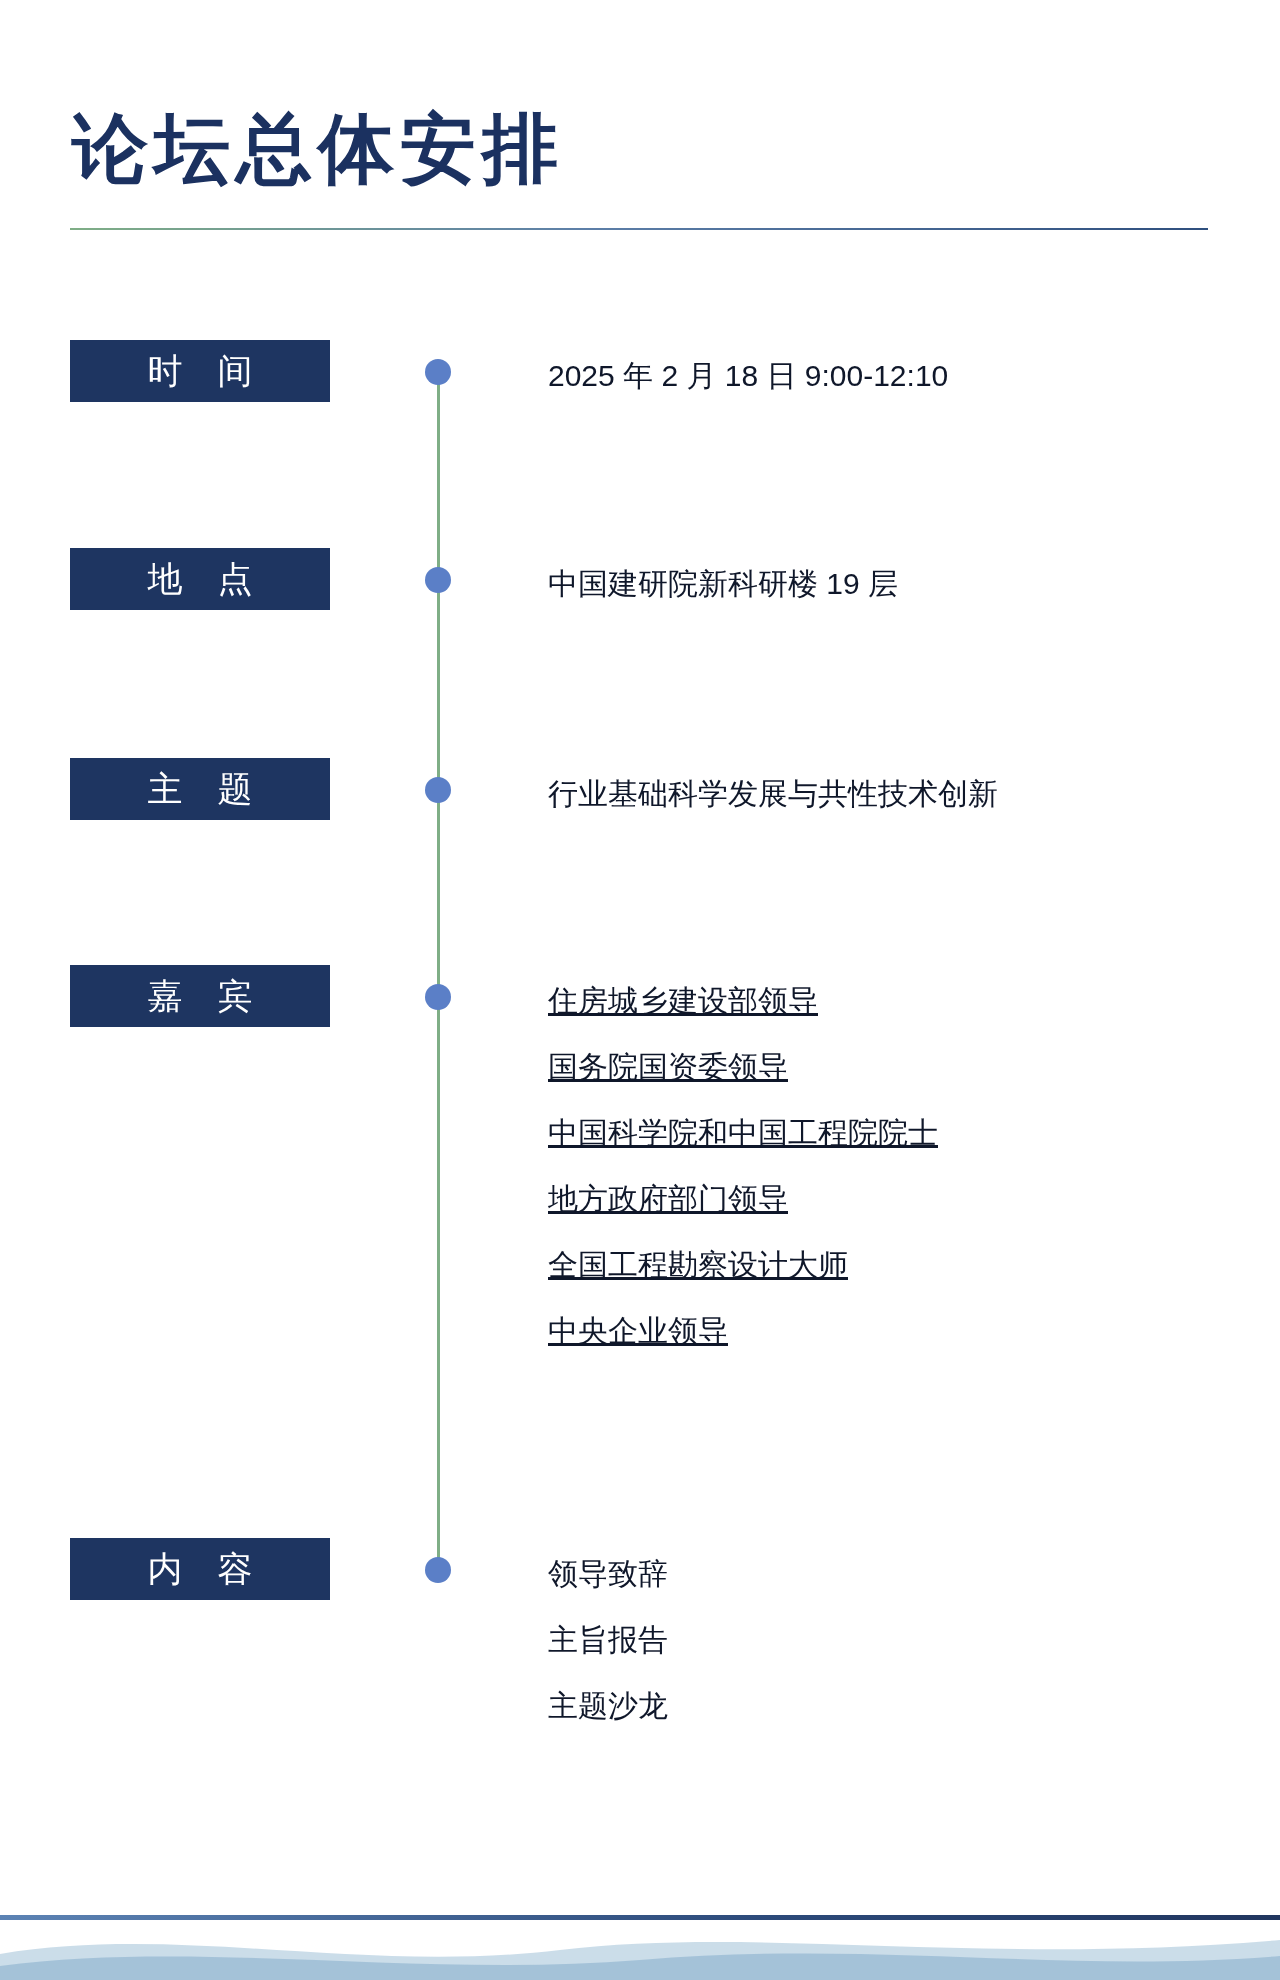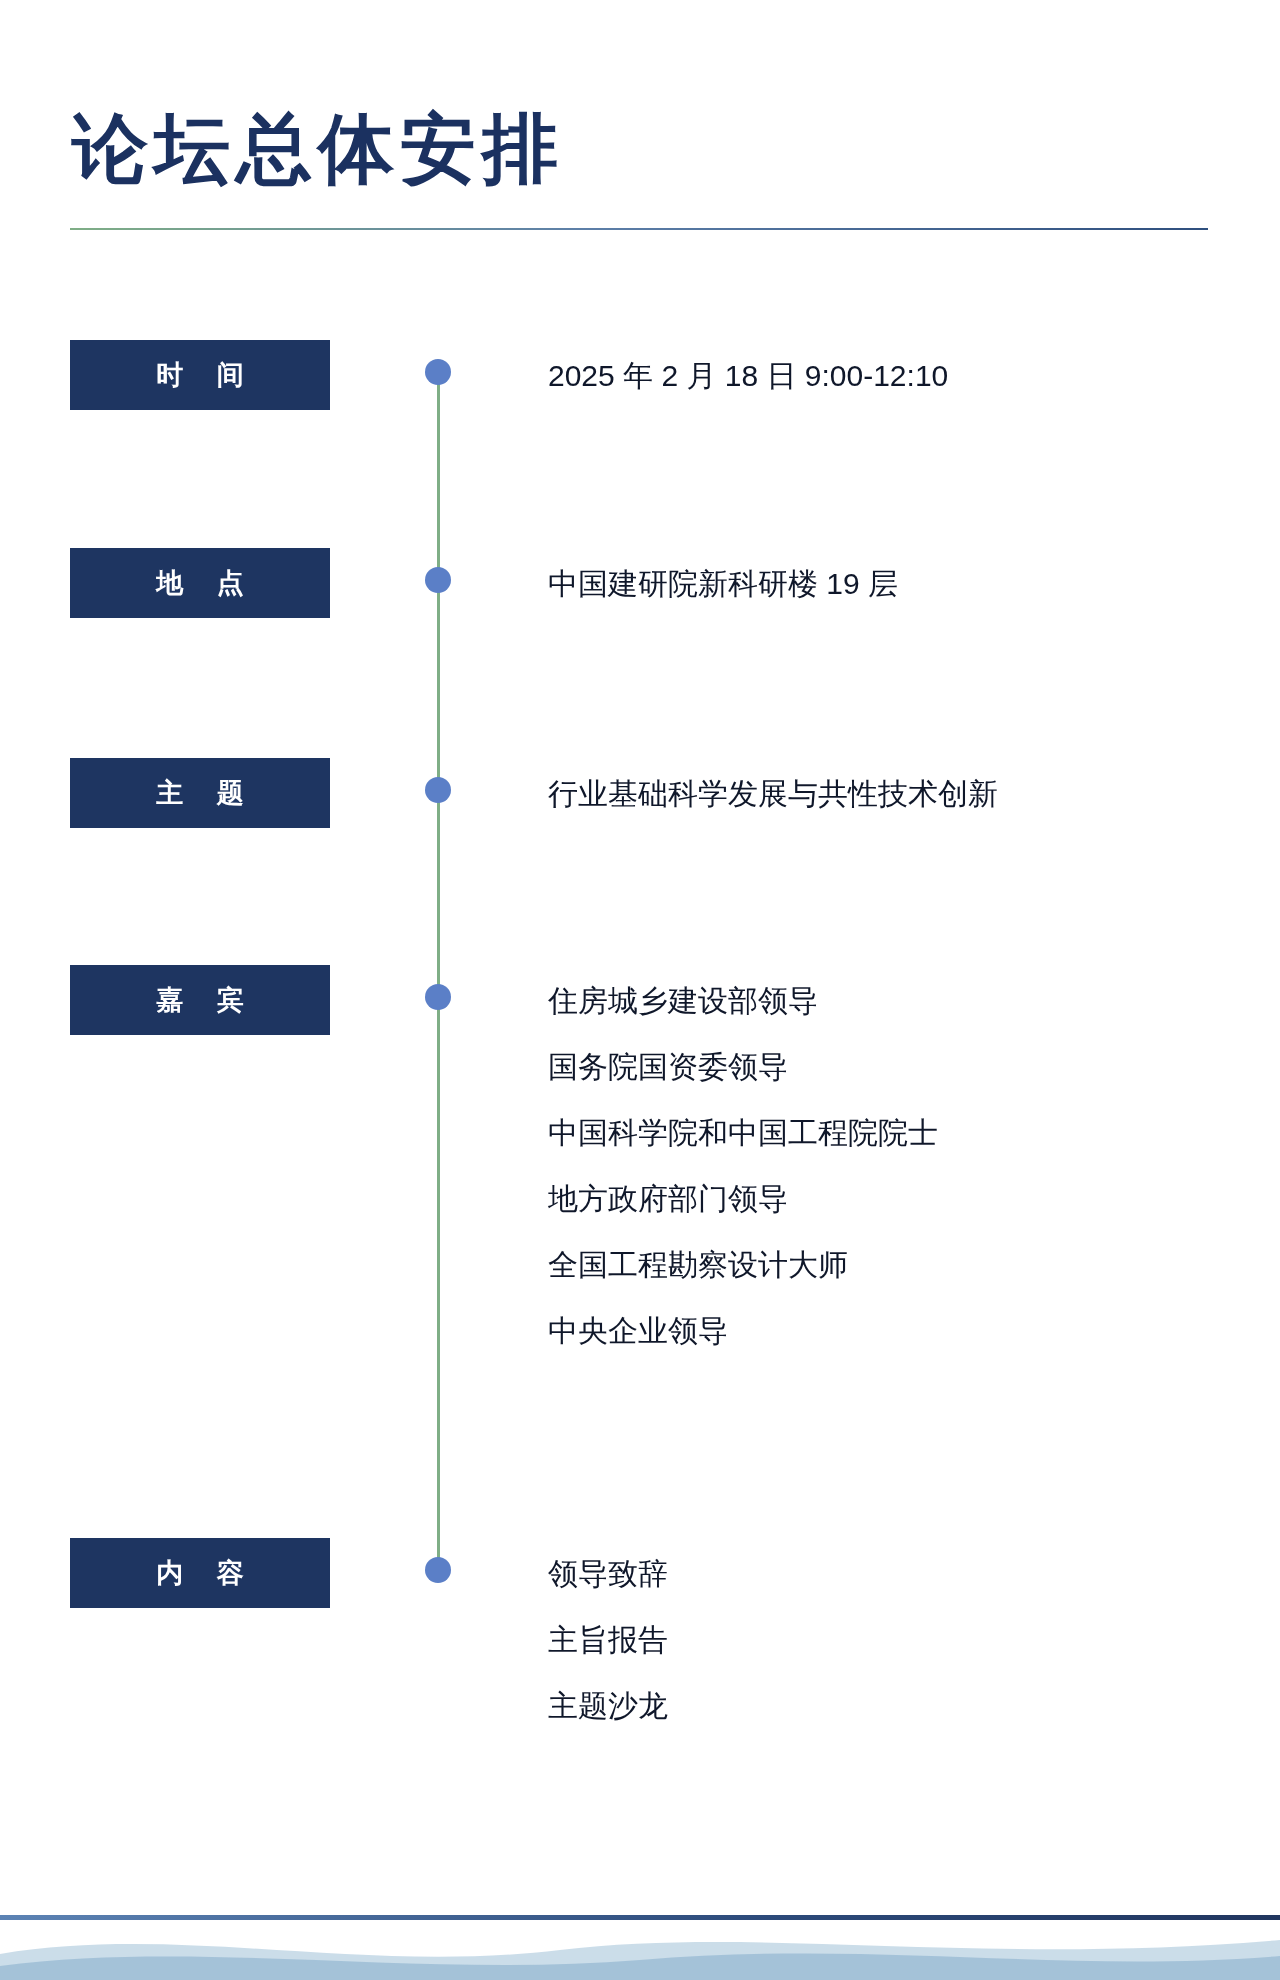--- a/index.html
+++ b/index.html
@@ -57,25 +57,25 @@
   .row {
     position: absolute;
     left: 0;
     width: 100%;
   }
 
   .tag {
     position: absolute;
     left: 70px;
     width: 260px;
-    height: 70px;
+    height: 62px;
     background: #1e3561;
     color: #ffffff;
-    font-size: 27px;
-    font-weight: bold;
+    font-size: 35px;
+    font-weight: normal;
     letter-spacing: 12px;
     display: flex;
     align-items: center;
     justify-content: center;
     text-indent: 12px;
     font-family: "DejaVu Sans", "Liberation Sans", sans-serif;
   }
 
   .dot {
     position: absolute;
@@ -146,21 +146,21 @@
     <div class="tag" style="top:758px;text-align:center;">主 题</div>
     <div class="dot" style="top:777px;"></div>
     <div class="content" style="top:761px;">
       <span class="line">行业基础科学发展与共性技术创新</span>
     </div>
   </div>
 
   <div class="row">
     <div class="tag" style="top:965px;">嘉 宾</div>
     <div class="dot" style="top:984px;"></div>
-    <div class="content" style="top:968px;">
+    <div class="content" style="top:968px;text-decoration:underline;">
       <span class="line">住房城乡建设部领导</span>
       <span class="line">国务院国资委领导</span>
       <span class="line">中国科学院和中国工程院院士</span>
       <span class="line">地方政府部门领导</span>
       <span class="line">全国工程勘察设计大师</span>
       <span class="line">中央企业领导</span>
     </div>
   </div>
 
   <div class="row">

